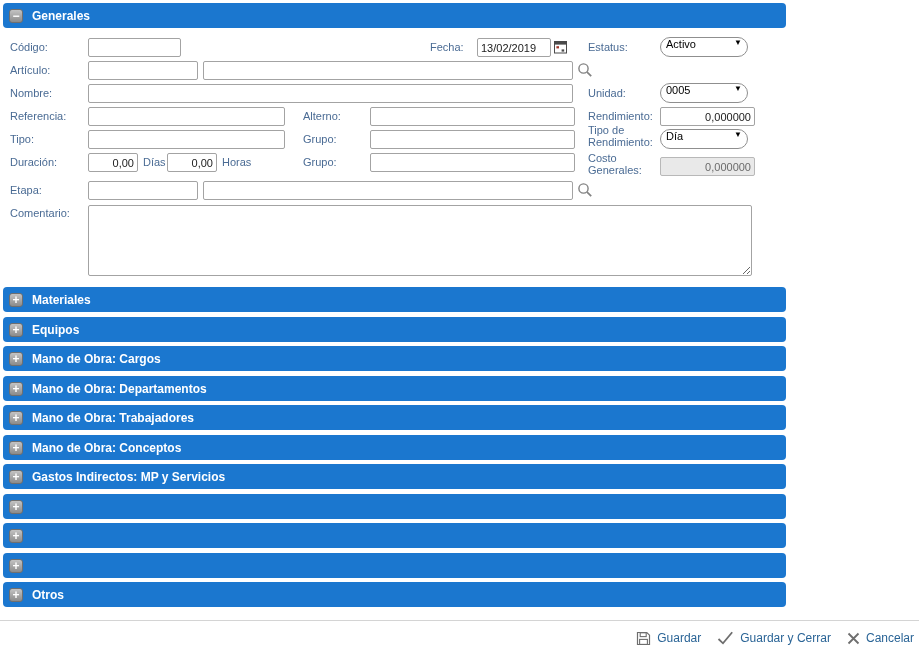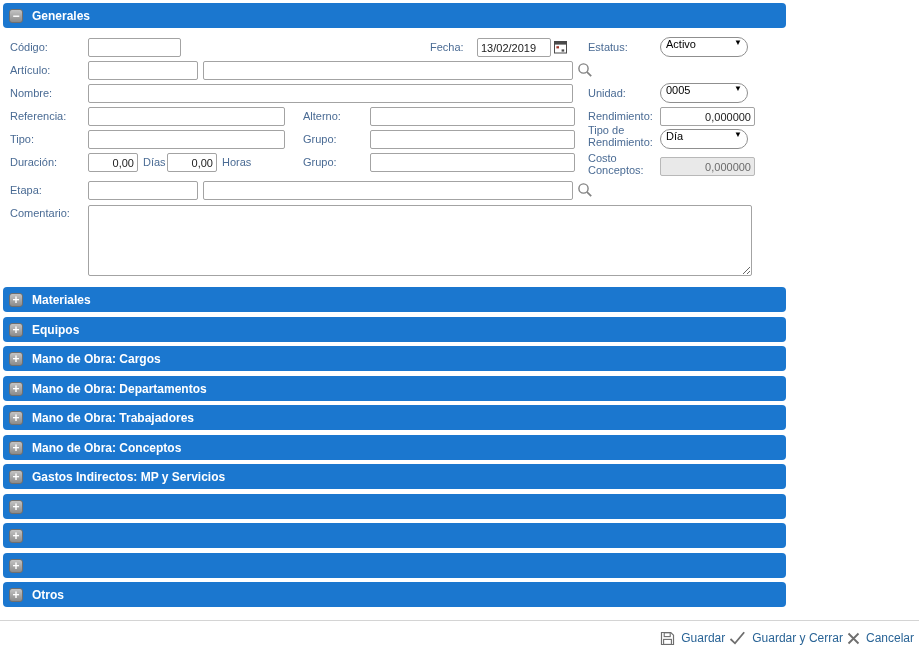--- a/index.html
+++ b/index.html
@@ -35,21 +35,21 @@
   
   .tarea{position:absolute;left:88px;top:205px;width:664px;height:71px;
          border:1px solid #a3a3a3;border-radius:2px;resize:both;box-sizing:border-box;
          font-family:inherit;font-size:11px;outline:none;}
 
   .icon-abs{position:absolute;cursor:pointer;line-height:0;}
 
   
   .hr{position:absolute;left:0;top:620px;width:919px;height:1px;background:#d4d4d4;}
   .toolbar{position:absolute;right:5px;top:628px;height:20px;display:flex;
-           align-items:center;gap:4px;}
+           align-items:center;gap:16px;}
   .tbtn{display:flex;align-items:center;gap:6px;color:#2a6496;font-size:12px;cursor:pointer;}
   .tbtn svg{flex:0 0 auto;}
 </style>
 </head>
 <body>
 
 <div id="app">
 
   <div class="bar" style="top:3px">
     <span class="sq">−</span>
@@ -109,21 +109,21 @@
     <span class="arrow">▼</span>
   </div>
 
   <span class="label" style="left:10px;top:156px">Duración:</span>
   <input class="tbox num" style="left: 88px; top: 153px; width: 50px;" value="0,00">
   <span class="label" style="left:143px;top:156px">Días</span>
   <input class="tbox num" style="left: 167px; top: 153px; width: 50px;" value="0,00">
   <span class="label" style="left:222px;top:156px">Horas</span>
   <span class="label" style="left:303px;top:156px">Grupo:</span>
   <input class="tbox" style="left: 370px; top: 153px; width: 205px;" value="">
-  <span class="label wrap" style="left:588px;top:152px;width:60px">Costo Conceptos:</span>
+  <span class="label wrap" style="left:588px;top:152px;width:60px">Costo Generales:</span>
   <input class="tbox num" style="left: 660px; top: 157px; width: 95px;" disabled="" value="0,000000">
 
   <span class="label" style="left:10px;top:184px">Etapa:</span>
   <input class="tbox" style="left: 88px; top: 181px; width: 110px;" value="">
   <input class="tbox" style="left: 203px; top: 181px; width: 370px;" value="">
   <span class="icon-abs" style="left:577px;top:182px">
     <svg width="16" height="16" viewBox="0 0 16 16">
       <circle cx="6.5" cy="6.5" r="4.6" fill="none" stroke="#828282" stroke-width="1.4"></circle>
       <line x1="10.1" y1="10.1" x2="14.2" y2="14.2" stroke="#828282" stroke-width="1.7"></line>
     </svg>

